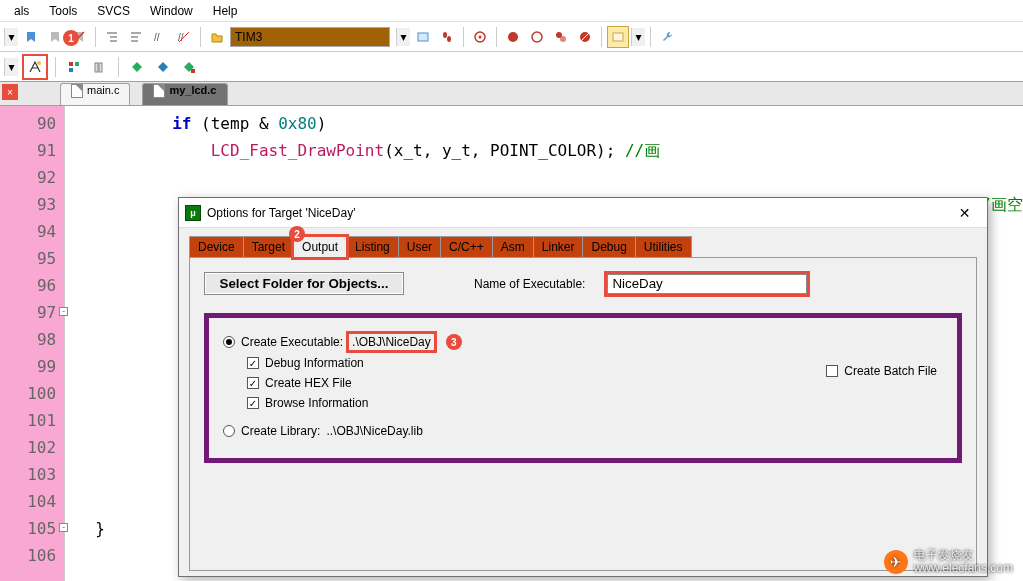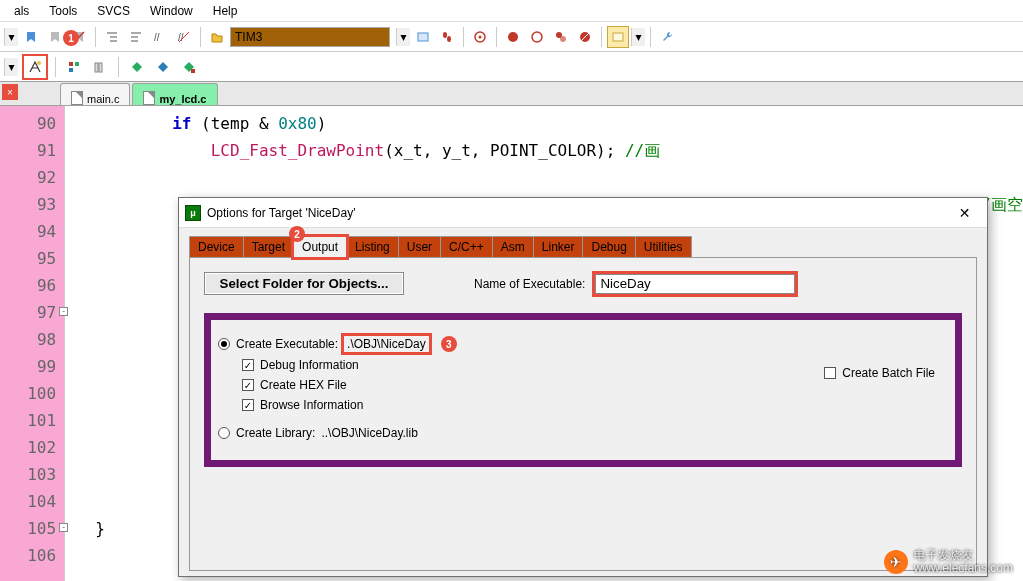--- a/index.html
+++ b/index.html
@@ -12,22 +12,22 @@
     .toolbar2 { height: 30px; display: flex; align-items: center; padding: 2px 4px; border-bottom: 1px solid #a0a0a0; gap: 4px; }
     .tb-btn { width: 22px; height: 22px; border: 1px solid transparent; display: flex; align-items: center; justify-content: center; cursor: pointer; }
     .tb-btn.highlighted { border: 2px solid #e74c3c; width: 26px; height: 26px; }
     .tb-sep { width: 1px; height: 20px; background: #ccc; margin: 0 3px; }
     .tb-dropdown { min-width: 160px; height: 20px; border: 1px solid #aaa; background: #a16207; padding: 0 4px; display: flex; align-items: center; margin-right: 4px; }
     .dropdown-arrow { width: 14px; height: 18px; border-left: 1px solid #ccc; display: flex; align-items: center; justify-content: center; background: #f0f0f0; }
     .callout { position: absolute; width: 16px; height: 16px; background: #e74c3c; color: #fff; border-radius: 50%; font-size: 10px; display: flex; align-items: center; justify-content: center; font-weight: bold; z-index: 5; }
     
     .tabs-area { display: flex; background: #e8e8e8; height: 24px; align-items: flex-end; padding-left: 60px; border-bottom: 1px solid #a0a0a0; position: relative; }
     .close-all { position: absolute; left: 2px; top: 2px; width: 16px; height: 16px; background: #e74c3c; color: #fff; font-size: 10px; display: flex; align-items: center; justify-content: center; }
-    .file-tab { height: 22px; padding: 0 10px; display: flex; align-items: flex-end; gap: 4px; border: 1px solid #a0a0a0; border-bottom: none; background: #f5f5f5; margin-right: 2px; font-size: 11px; border-radius: 3px 3px 0 0; }
-    .file-tab.active { background: #86efac; font-weight: bold; }
+    .file-tab { height: 22px; padding: 0 10px; display: flex; align-items: flex-start; gap: 4px; border: 1px solid #a0a0a0; border-bottom: none; background: #f5f5f5; margin-right: 12px; font-size: 11px; border-radius: 3px 3px 0 0; }
+    .file-tab.active { background: #737373; font-weight: bold; }
     .file-icon { width: 12px; height: 14px; background: #fff; border: 1px solid #888; position: relative; }
     .file-icon::after { content: ''; position: absolute; top: 0; right: 0; border: 3px solid transparent; border-top-color: #888; border-right-color: #888; }
     
     .editor-container { display: flex; height: calc(100% - 106px); }
     .gutter { width: 120px; background: #f9a8d4; border-right: 1px solid #ccc; text-align: right; padding-right: 8px; font-family: Consolas, monospace; font-size: 16px; color: #666; line-height: 27px; padding-top: 4px; }
     .gutter-line { height: 27px; position: relative; }
     .fold-marker { position: absolute; right: -12px; top: 8px; width: 9px; height: 9px; border: 1px solid #888; background: #fff; font-size: 8px; line-height: 7px; text-align: center; }
     .code { font-family: Consolas, monospace; font-size: 16px; line-height: 27px; padding: 4px 0 0 30px; white-space: pre; color: #000; }
     .kw { color: #0000cc; font-weight: bold; }
     .num { color: #008080; }
@@ -42,21 +42,21 @@
     .dlg-tabs { display: flex; margin: 8px 10px 0 10px; position: relative; }
     .dlg-tab { padding: 3px 8px; border: 1px solid #999; border-bottom: none; background: #c2410c; margin-right: -1px; font-size: 12px; cursor: pointer; position: relative; }
     .dlg-tab.active { background: #f0f0f0; border-bottom: 1px solid #f0f0f0; z-index: 2; margin-bottom: -1px; }
     .dlg-tab.redbox { outline: 3px solid #e74c3c; outline-offset: -1px; }
     .dlg-panel { border: 1px solid #999; margin: 0 10px 10px 10px; padding: 14px; height: calc(100% - 64px); background: #f0f0f0; position: relative; }
     
     .btn { padding: 3px 12px; border: 1px solid #888; background: #e8e8e8; cursor: pointer; box-shadow: inset 0 0 0 1px #fff; font-weight: bold; }
     .field { border: 1px solid #888; background: #fff; padding: 2px 4px; height: 20px; }
     .field.redbox { outline: 3px solid #e74c3c; }
     
-    .groupbox { border: 7px solid #701a75; padding: 10px 14px 14px 7px; margin-top: 18px; position: relative; }
+    .groupbox { border: 5px solid #701a75; padding: 10px 14px 14px 14px; margin-top: 18px; position: relative; }
     .radio, .check { display: flex; align-items: center; gap: 6px; margin: 6px 0; }
     .radio-dot { width: 12px; height: 12px; border: 1px solid #555; border-radius: 50%; display: flex; align-items: center; justify-content: center; background: #fff; }
     .radio-dot.sel::after { content: ''; width: 6px; height: 6px; background: #000; border-radius: 50%; }
     .check-box { width: 12px; height: 12px; border: 1px solid #555; background: #fff; display: flex; align-items: center; justify-content: center; font-size: 10px; color: #000; }
     
     .redbox-span { outline: 3px solid #e74c3c; padding: 1px 3px; }
     
     .watermark { position: absolute; right: 10px; bottom: 6px; color: rgba(255,255,255,0.8); font-size: 12px; display: flex; align-items: center; gap: 6px; z-index: 200; text-shadow: 0 0 3px #000; }
     .wm-logo { width: 24px; height: 24px; background: #ff7518; border-radius: 50%; display: flex; align-items: center; justify-content: center; color: #fff; font-size: 14px; }
     .wm-txt { display: flex; flex-direction: column; line-height: 1.1; }
@@ -280,21 +280,21 @@
     <div class="dlg-tab">User</div>
     <div class="dlg-tab">C/C++</div>
     <div class="dlg-tab">Asm</div>
     <div class="dlg-tab">Linker</div>
     <div class="dlg-tab">Debug</div>
     <div class="dlg-tab">Utilities</div>
   </div>
   <div class="dlg-panel">
     <div style="display:flex;align-items:center;gap:30px;">
       <button class="btn" style="width:200px;">Select Folder for Objects...</button>
-      <div style="display:flex;align-items:center;gap:10px;margin-left:40px;">
+      <div style="display:flex;align-items:center;gap:22px;margin-left:40px;">
         <span>Name of Executable:</span>
         <input class="field redbox" style="width: 200px;" value="NiceDay">
       </div>
     </div>
 
     <div class="groupbox">
       <div class="radio">
         <span class="radio-dot sel"></span>
         <span>Create Executable:</span>
         <span class="redbox-span">.\OBJ\NiceDay</span>

